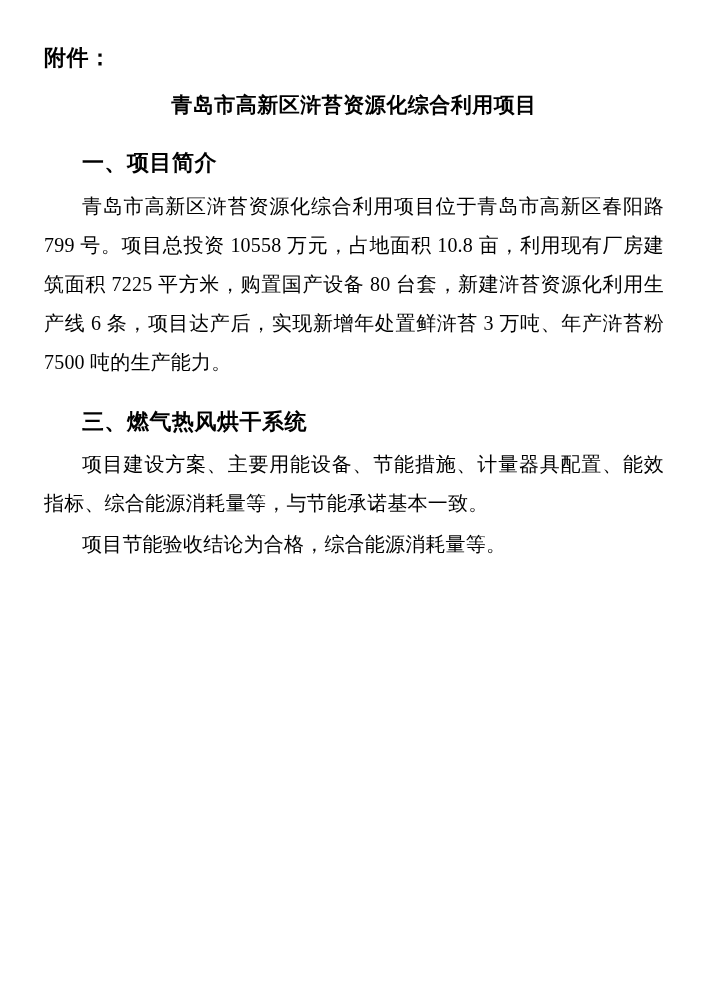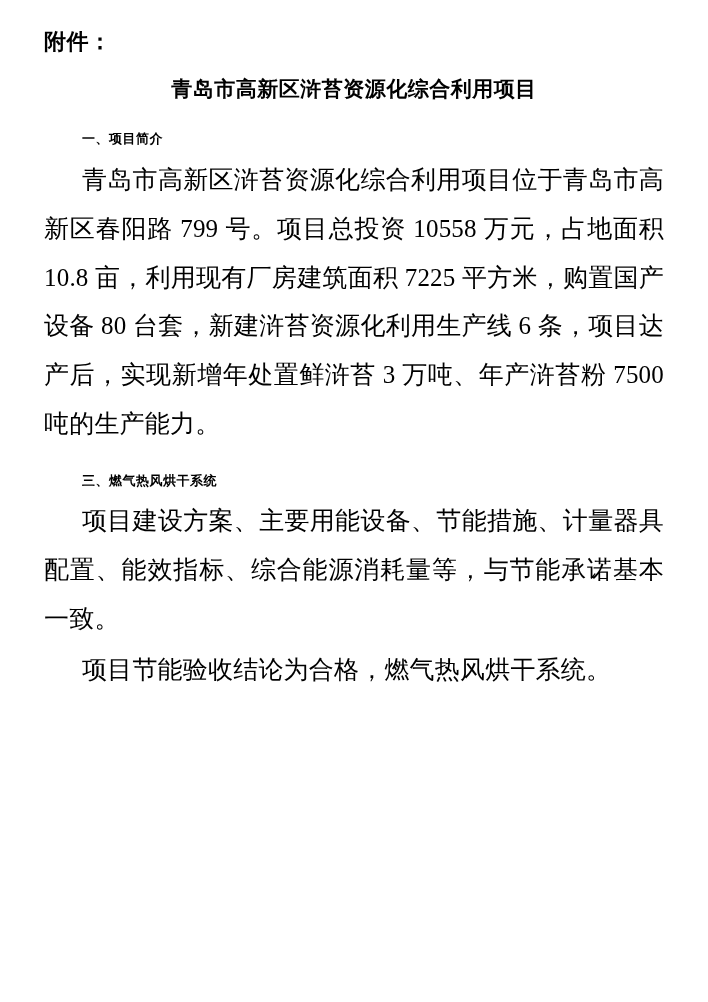--- a/index.html
+++ b/index.html
@@ -11,21 +11,21 @@
     width: 708px;
     height: 1002px;
     font-family: "Liberation Serif", "DejaVu Serif", serif;
     color: #000000;
     overflow: hidden;
   }
   .page {
     width: 708px;
     height: 1002px;
     box-sizing: border-box;
-    padding: 28px 44px 0 44px;
+    padding: 44px 44px 0 44px;
     position: relative;
   }
   .attach-label {
     font-size: 22px;
     font-weight: bold;
     letter-spacing: 0.5px;
     margin: 0 0 14px 0;
     line-height: 1.3;
   }
   .doc-title {
@@ -34,29 +34,29 @@
     font-weight: bold;
     line-height: 1.75;
     margin: 12px auto;
     width: 90%;
   }
   .doc-title .line {
     display: block;
     letter-spacing: 0.5px;
   }
   .section-heading {
-    font-size: 13px;
+    font-size: 22px;
     font-weight: bold;
     text-indent: 38px;
     margin: 22px 0 6px 0;
     line-height: 1.6;
     letter-spacing: 0.5px;
   }
   .para {
-    font-size: 25px;
+    font-size: 20px;
     line-height: 1.95;
     text-align: justify;
     text-justify: inter-ideograph;
     text-indent: 38px;
     margin: 0 0 2px 0;
     letter-spacing: 0.2px;
   }
 </style>
 </head>
 <body>
@@ -71,16 +71,16 @@
 
   <div class="section">
     <div class="section-heading">一、项目简介</div>
     <p class="para">青岛市高新区浒苔资源化综合利用项目位于青岛市高新区春阳路 799 号。项目总投资 10558 万元，占地面积 10.8 亩，利用现有厂房建筑面积 7225 平方米，购置国产设备 80 台套，新建浒苔资源化利用生产线 6 条，项目达产后，实现新增年处置鲜浒苔 3 万吨、年产浒苔粉 7500 吨的生产能力。</p>
   </div>
 
 
   <div class="section">
     <div class="section-heading">三、燃气热风烘干系统</div>
     <p class="para">项目建设方案、主要用能设备、节能措施、计量器具配置、能效指标、综合能源消耗量等，与节能承诺基本一致。</p>
-    <p class="para">项目节能验收结论为合格，燃气热风烘干系统。</p>
+    <p class="para">项目节能验收结论为合格，综合能源消耗量等。</p>
   </div>
 
 </div>
 
 </body></html>

